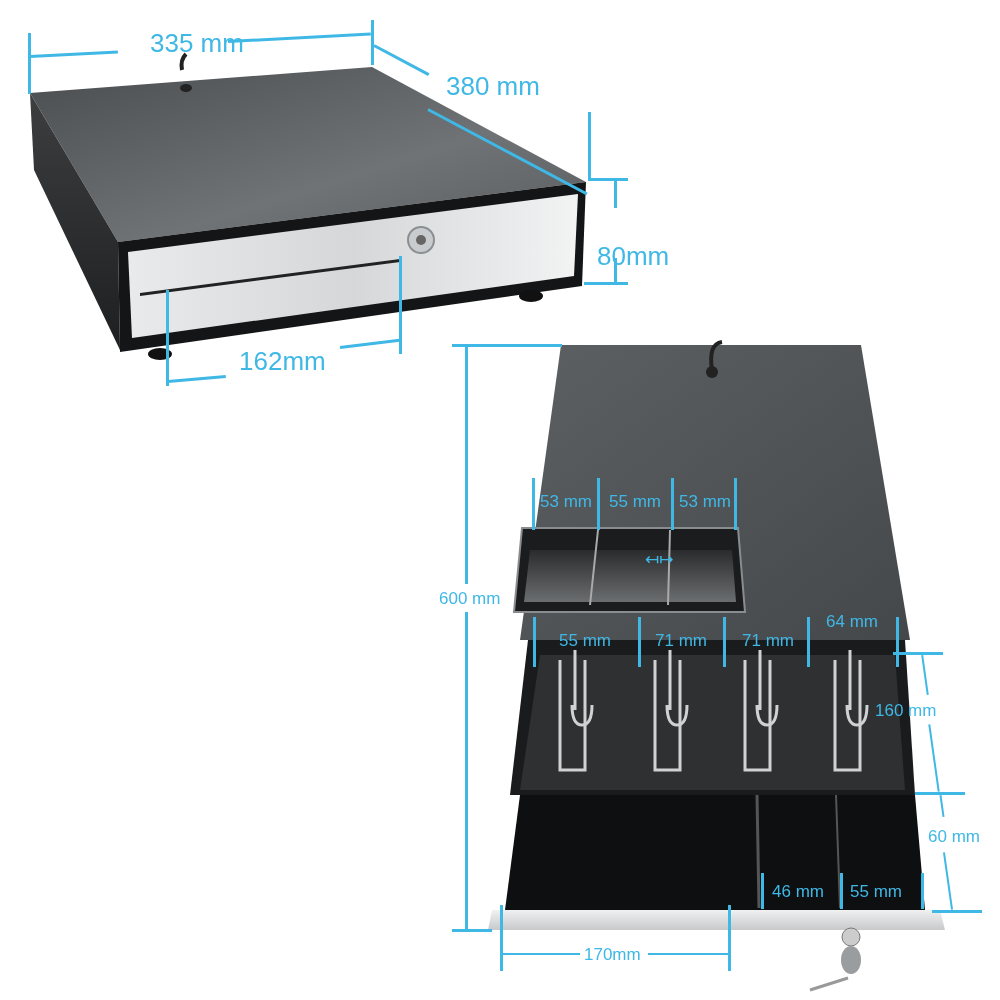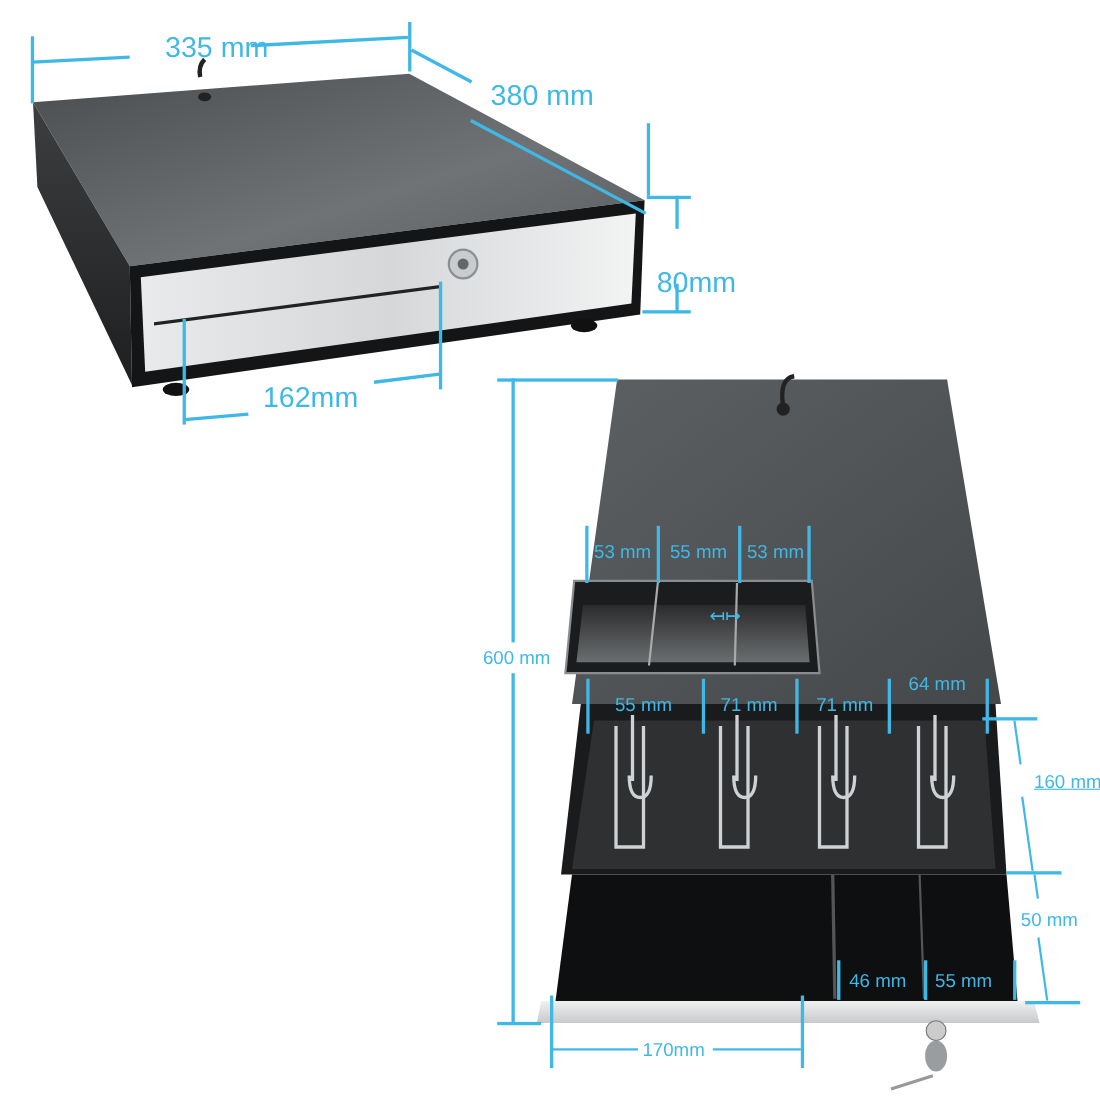--- a/index.html
+++ b/index.html
@@ -152,24 +152,24 @@
   <div class="dim sm" style="left:559px;top:632px;">55 mm</div>
   <div class="dim sm" style="left:655px;top:632px;">71 mm</div>
   <div class="dim sm" style="left:742px;top:632px;">71 mm</div>
   <div class="dim sm" style="left:826px;top:613px;">64 mm</div>
 
   <div class="line" style="left:893px;top:652px;width:50px;height:3px;"></div>
   <div class="line" style="left:915px;top:792px;width:50px;height:3px;"></div>
   <div class="line" style="left:932px;top:910px;width:50px;height:3px;"></div>
   <div class="line" style="left:924px;top:655px;width:2px;height:40px;transform:rotate(-8deg);"></div>
   <div class="line" style="left:933px;top:724px;width:2px;height:68px;transform:rotate(-8deg);"></div>
-  <div class="dim sm" style="left:940px;top:702px;text-decoration:underline;">160 mm</div>
+  <div class="dim sm" style="left:875px;top:702px;">160 mm</div>
   <div class="line" style="left:941px;top:795px;width:2px;height:22px;transform:rotate(-8deg);"></div>
   <div class="line" style="left:947px;top:852px;width:2px;height:58px;transform:rotate(-8deg);"></div>
-  <div class="dim sm" style="left:928px;top:828px;">50 mm</div>
+  <div class="dim sm" style="left:928px;top:828px;">60 mm</div>
 
   <div class="line" style="left:761px;top:873px;width:3px;height:36px;"></div>
   <div class="line" style="left:840px;top:873px;width:3px;height:36px;"></div>
   <div class="line" style="left:921px;top:873px;width:3px;height:36px;"></div>
   <div class="dim sm" style="left:772px;top:883px;">46 mm</div>
   <div class="dim sm" style="left:850px;top:883px;">55 mm</div>
 
   <div class="line" style="left:500px;top:905px;width:3px;height:66px;"></div>
   <div class="line" style="left:728px;top:905px;width:3px;height:66px;"></div>
   <div class="line" style="left:502px;top:953px;width:78px;height:2px;"></div>

